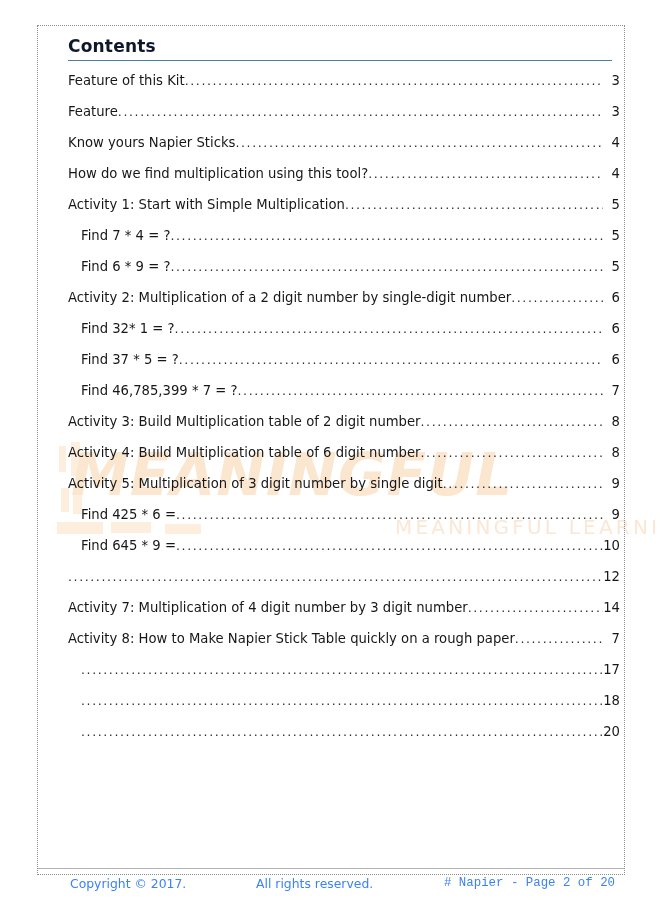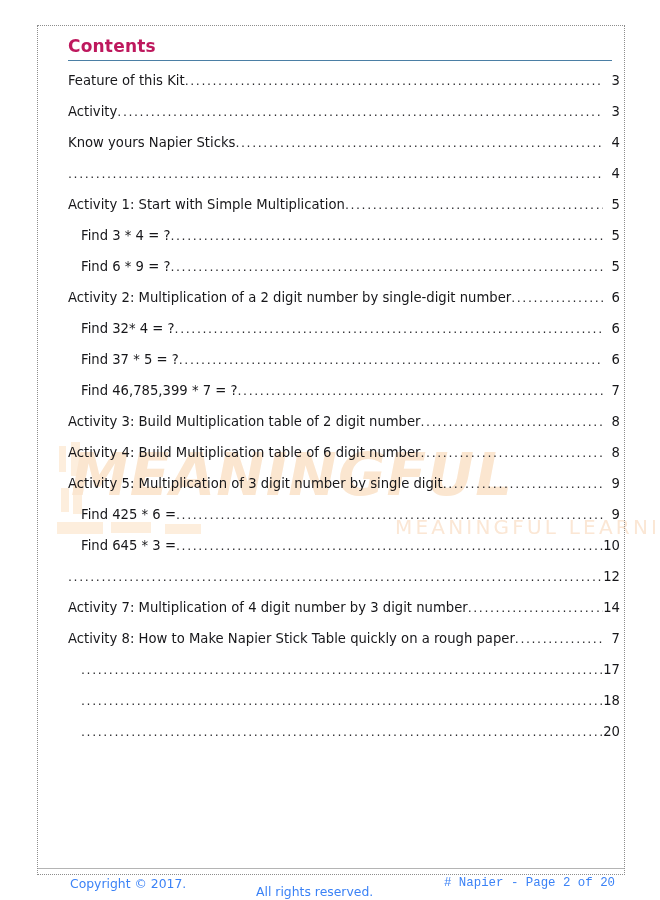--- a/index.html
+++ b/index.html
@@ -82,21 +82,21 @@
     position: absolute;
     left: 68px;
     top: 36px;
     width: 544px;
     z-index: 2;
   }
   #contents-heading {
     font-family: "DejaVu Sans", sans-serif;
     font-size: 17px;
     font-weight: bold;
-    color: #be185d;
+    color: #0f172a;
     letter-spacing: 0.2px;
     line-height: 20px;
     padding-bottom: 3px;
   }
   #contents-rule {
     width: 544px;
     height: 0;
     border-top: 1.6px solid #4b7fa5;
     margin-top: 1px;
   }
@@ -170,21 +170,20 @@
     position: absolute;
     left: 32px;
     top: 2px;
     white-space: nowrap;
   }
   #footer .f-rights {
     position: absolute;
     left: 218px;
     top: 2px;
     white-space: nowrap;
-    margin-top: 8px;
   }
   #footer .f-page {
     position: absolute;
     left: 406px;
     top: 2px;
     white-space: nowrap;
     font-family: Liberation Mono, monospace;
   }
 </style>
 </head>
@@ -211,55 +210,56 @@
     <div id="contents-rule"></div>
   </div>
 
   <div id="toc-list">
       <div class="toc-row level-1">
         <span class="toc-label">Feature of this Kit</span>
         <span class="toc-leader">..............................................................................................................................................................</span>
         <span class="toc-page">3</span>
       </div>
       <div class="toc-row level-1">
-        <span class="toc-label">Activity </span>
+        <span class="toc-label">Feature </span>
         <span class="toc-leader">..............................................................................................................................................................</span>
         <span class="toc-page">3</span>
       </div>
       <div class="toc-row level-1">
         <span class="toc-label">Know yours Napier Sticks </span>
         <span class="toc-leader">..............................................................................................................................................................</span>
         <span class="toc-page">4</span>
       </div>
       <div class="toc-row level-1">
+        <span class="toc-label">How do we find multiplication using this tool? </span>
         <span class="toc-leader">..............................................................................................................................................................</span>
         <span class="toc-page">4</span>
       </div>
       <div class="toc-row level-1">
         <span class="toc-label">Activity 1: Start with Simple Multiplication </span>
         <span class="toc-leader">..............................................................................................................................................................</span>
         <span class="toc-page">5</span>
       </div>
       <div class="toc-row level-2">
-        <span class="toc-label">Find 3 * 4 = ? </span>
+        <span class="toc-label">Find 7 * 4 = ? </span>
         <span class="toc-leader">..............................................................................................................................................................</span>
         <span class="toc-page">5</span>
       </div>
       <div class="toc-row level-2">
         <span class="toc-label">Find 6 * 9 = ? </span>
         <span class="toc-leader">..............................................................................................................................................................</span>
         <span class="toc-page">5</span>
       </div>
       <div class="toc-row level-1">
         <span class="toc-label">Activity 2: Multiplication of a 2 digit number by single-digit number</span>
         <span class="toc-leader">..............................................................................................................................................................</span>
         <span class="toc-page">6</span>
       </div>
       <div class="toc-row level-2">
-        <span class="toc-label">Find 32* 4 = ? </span>
+        <span class="toc-label">Find 32* 1 = ? </span>
         <span class="toc-leader">..............................................................................................................................................................</span>
         <span class="toc-page">6</span>
       </div>
       <div class="toc-row level-2">
         <span class="toc-label">Find 37 * 5 = ?</span>
         <span class="toc-leader">..............................................................................................................................................................</span>
         <span class="toc-page">6</span>
       </div>
       <div class="toc-row level-2">
         <span class="toc-label">Find 46,785,399 * 7 = ? </span>
@@ -280,21 +280,21 @@
         <span class="toc-label">Activity 5: Multiplication of 3 digit number by single digit </span>
         <span class="toc-leader">..............................................................................................................................................................</span>
         <span class="toc-page">9</span>
       </div>
       <div class="toc-row level-2">
         <span class="toc-label">Find 425 * 6 =</span>
         <span class="toc-leader">..............................................................................................................................................................</span>
         <span class="toc-page">9</span>
       </div>
       <div class="toc-row level-2">
-        <span class="toc-label">Find 645 * 3 =</span>
+        <span class="toc-label">Find 645 * 9 =</span>
         <span class="toc-leader">..............................................................................................................................................................</span>
         <span class="toc-page">10</span>
       </div>
       <div class="toc-row level-1">
         <span class="toc-leader">..............................................................................................................................................................</span>
         <span class="toc-page">12</span>
       </div>
       <div class="toc-row level-1">
         <span class="toc-label">Activity 7: Multiplication of 4 digit number by 3 digit number</span>
         <span class="toc-leader">..............................................................................................................................................................</span>

